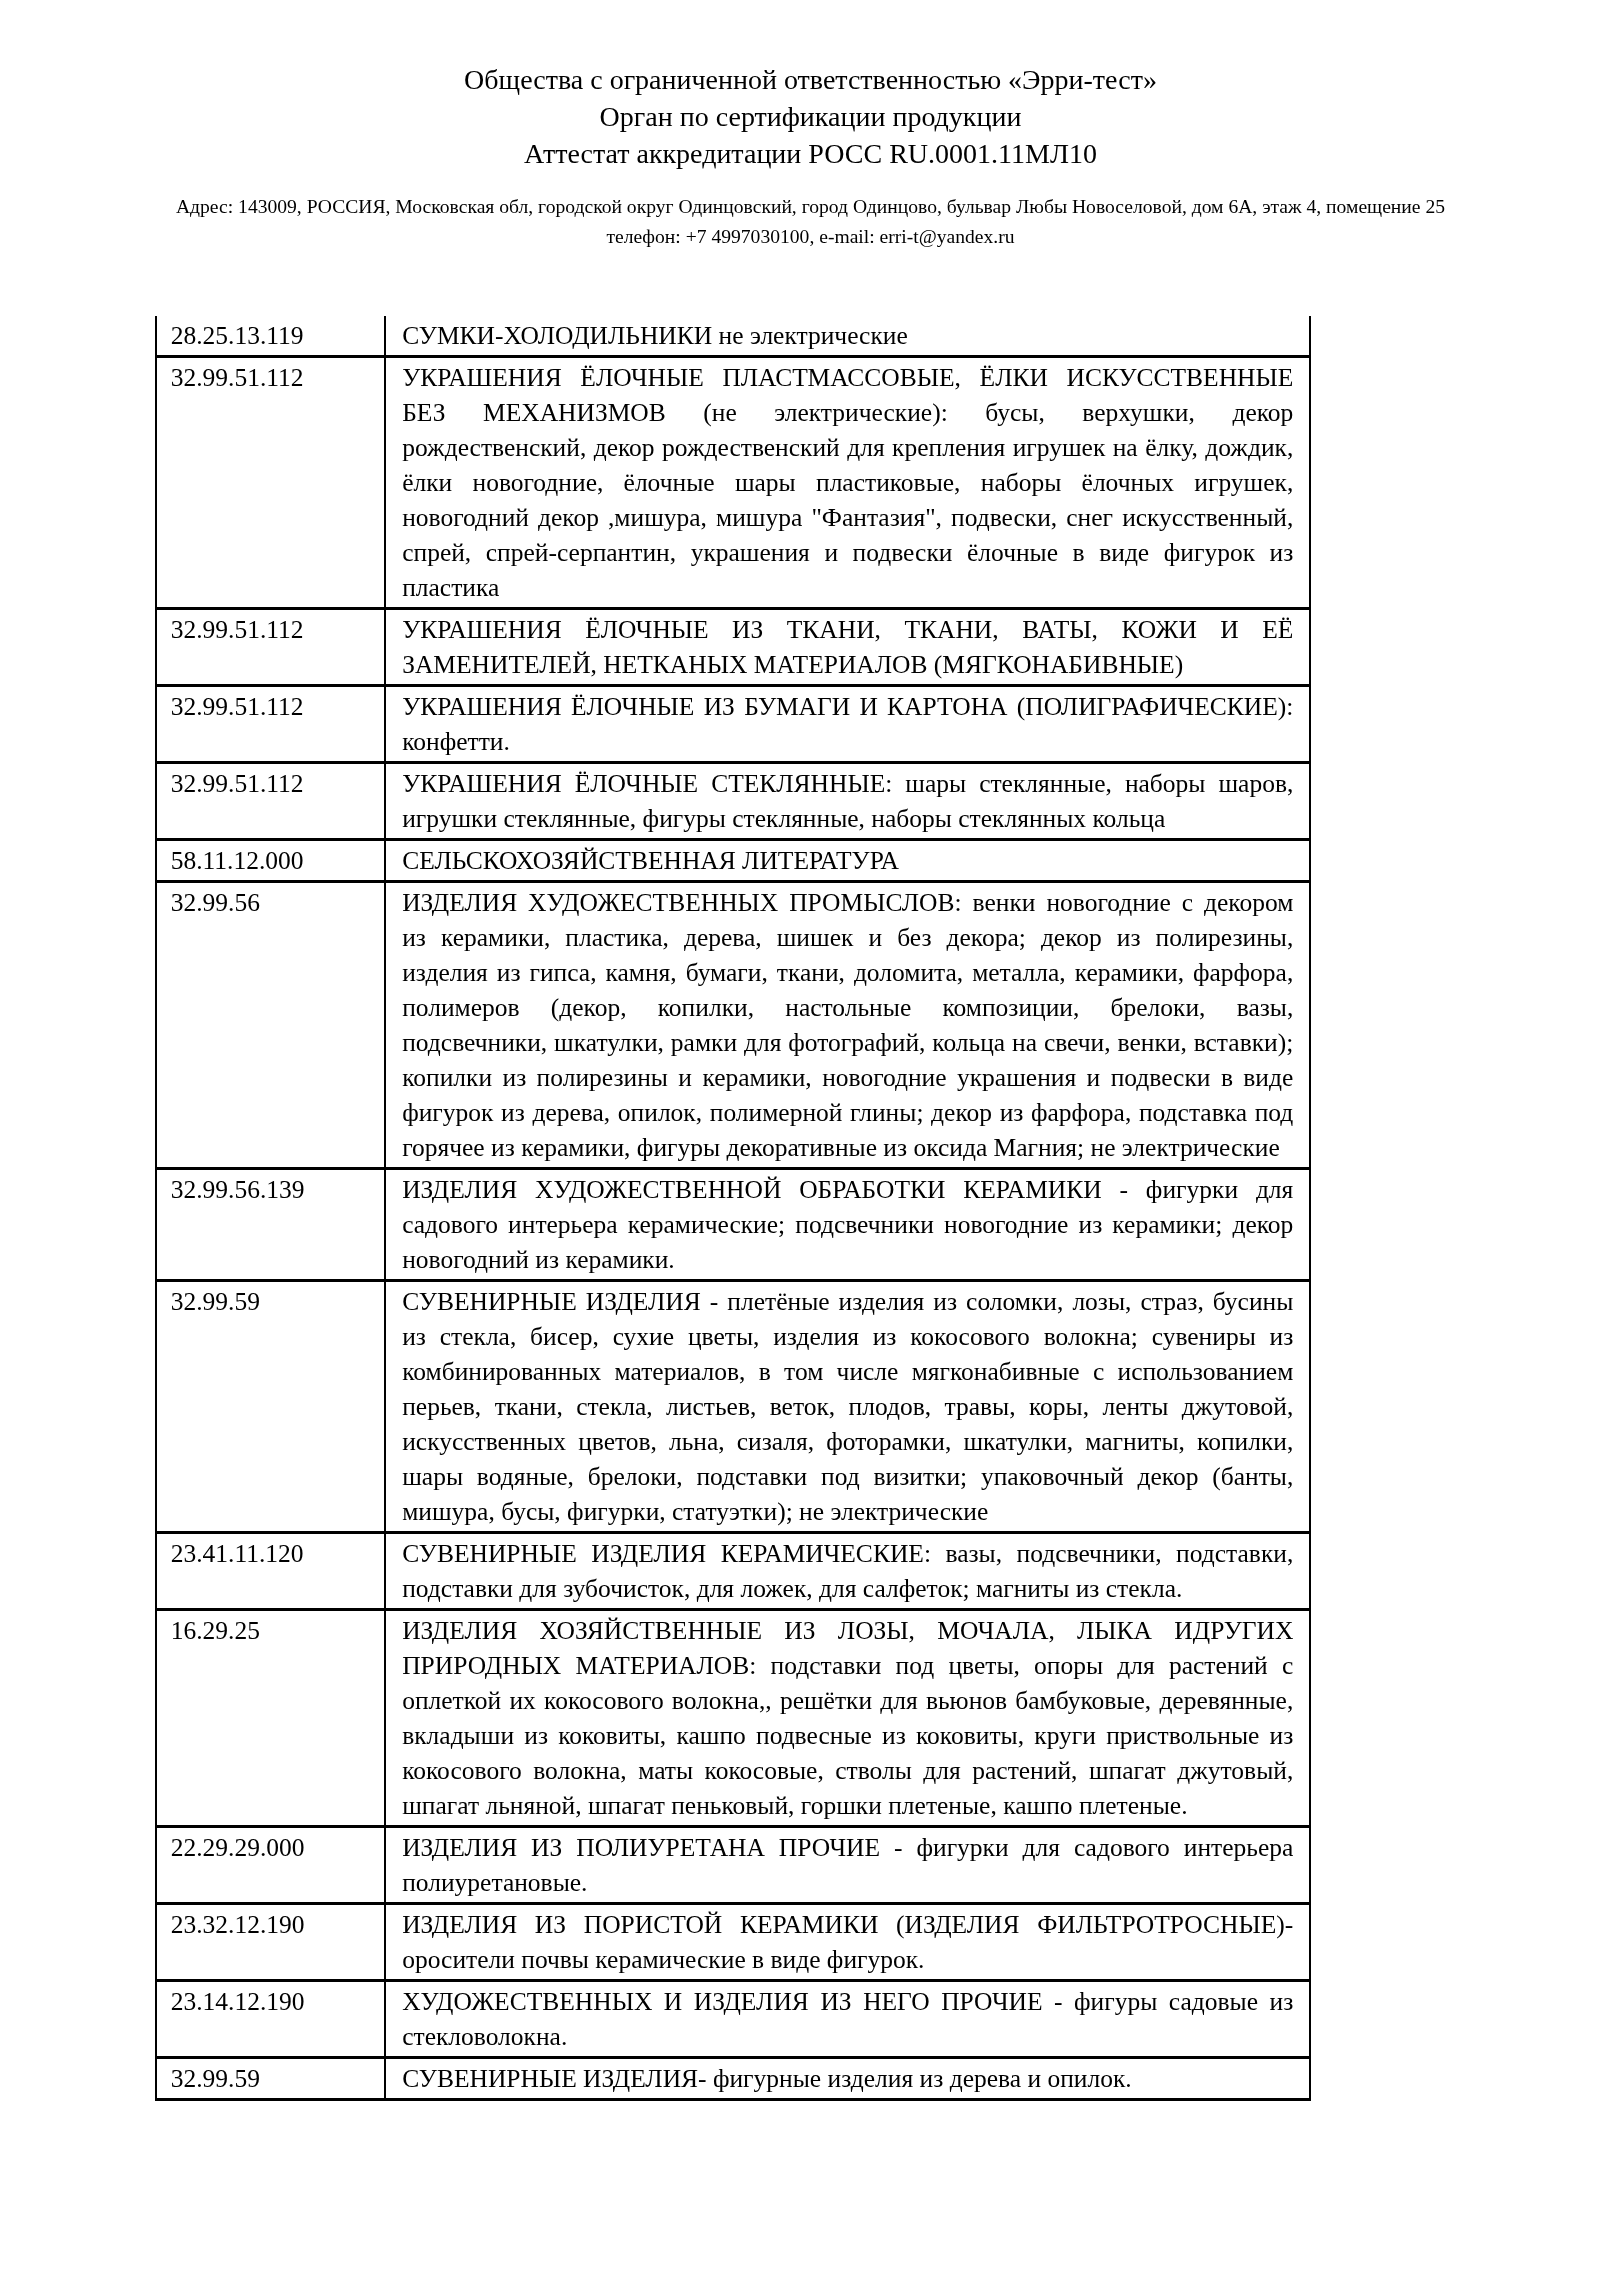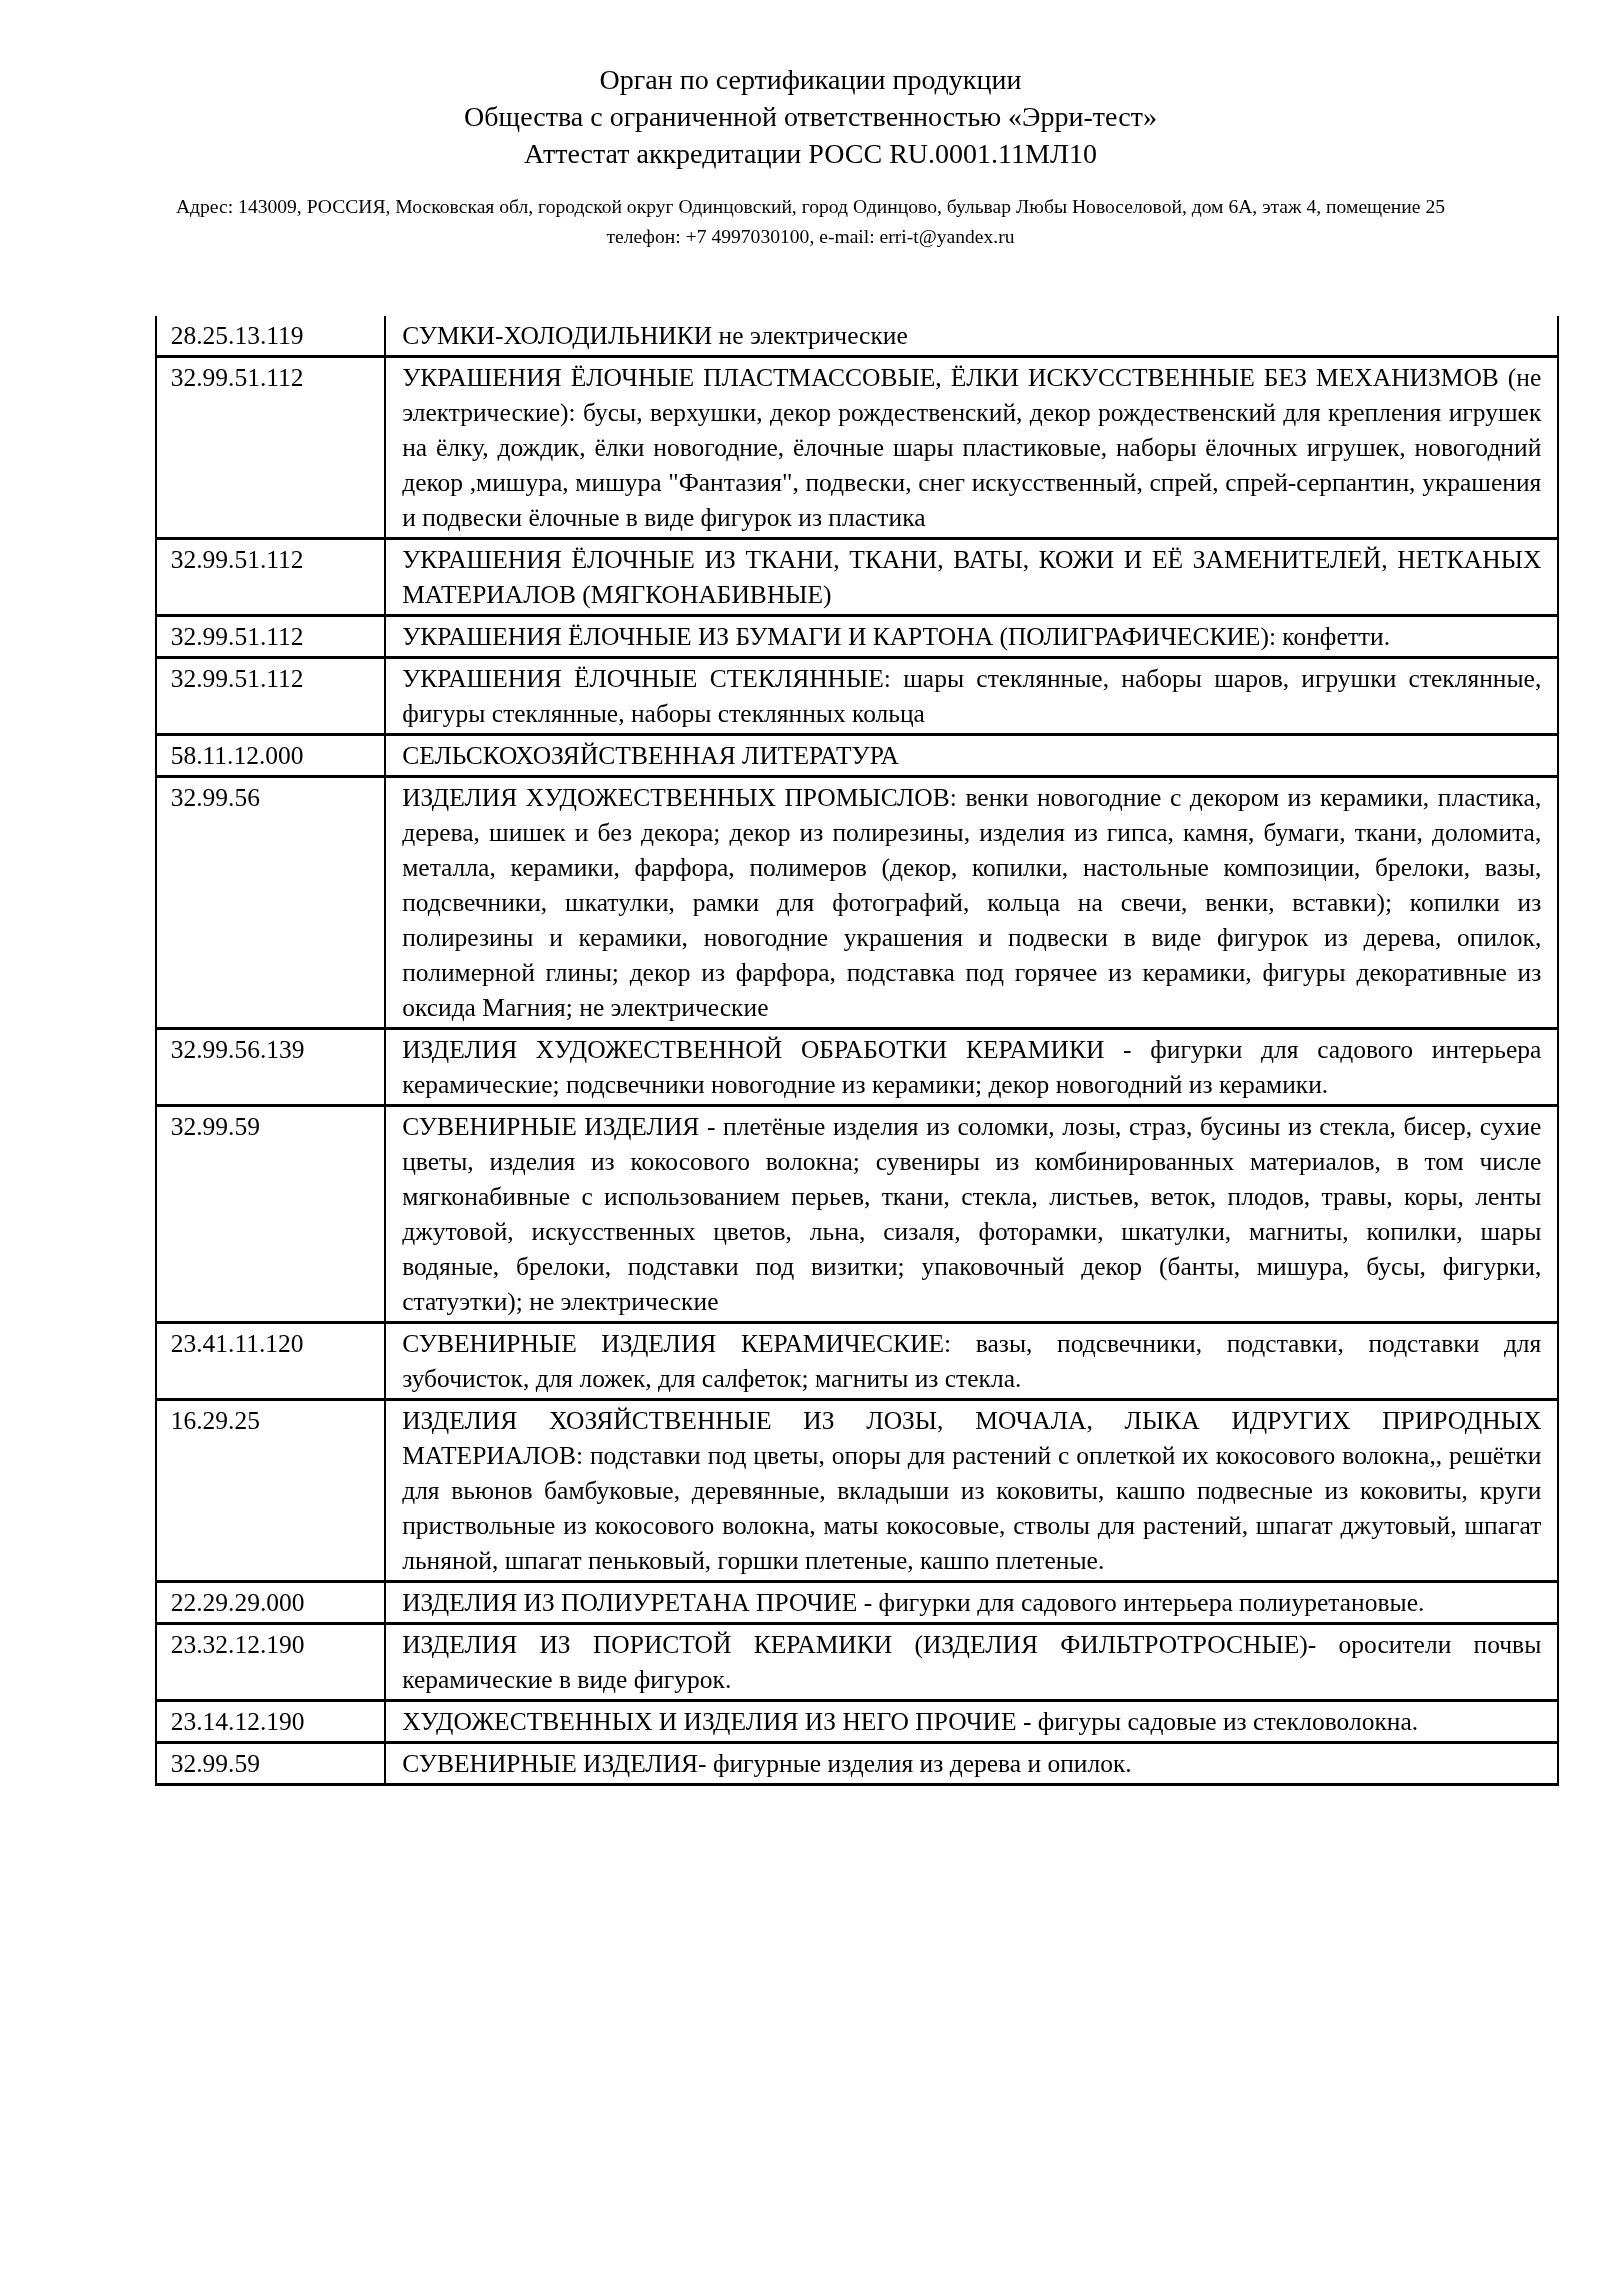--- a/index.html
+++ b/index.html
@@ -35,21 +35,21 @@
     max-width: 1313px;
     margin-top: 22px;
   }
   .doc-header .contacts {
     margin-top: 3.9px;
   }
   table.product-table {
     border-collapse: collapse;
     table-layout: fixed;
     margin: 65px 0 0 155px;
-    width: 1404px;
+    width: 1156px;
     border-left: 2px solid #000;
     border-right: 2px solid #000;
     border-bottom: 2px solid #000;
   }
   table.product-table tr {
     border-bottom: 3.9px solid #000;
   }
   table.product-table td {
     vertical-align: top;
     font-size: 25.5px;
@@ -65,22 +65,22 @@
     padding: 2px 15.7px 2px 15.7px;
     text-align: justify;
   }
 </style>
 </head>
 <body>
 
 <div class="page">
 
   <div class="doc-header">
+    <div class="h-large">Общества с ограниченной ответственностью «Эрри-тест»</div>
     <div class="h-large">Орган по сертификации продукции</div>
-    <div class="h-large">Общества с ограниченной ответственностью «Эрри-тест»</div>
     <div class="h-large">Аттестат аккредитации РОСС RU.0001.11МЛ10</div>
     <div class="h-small address">Адрес: 143009, РОССИЯ, Московская обл, городской округ Одинцовский, город Одинцово, бульвар Любы Новоселовой, дом 6А, этаж 4, помещение 25</div>
     <div class="h-small contacts">телефон: +7 4997030100, e-mail: erri-t@yandex.ru</div>
   </div>
 
   <table class="product-table">
     <tbody id="product-table-body">
         <tr>
           <td class="code-cell">28.25.13.119</td>
           <td class="desc-cell">СУМКИ-ХОЛОДИЛЬНИКИ не электрические</td>

